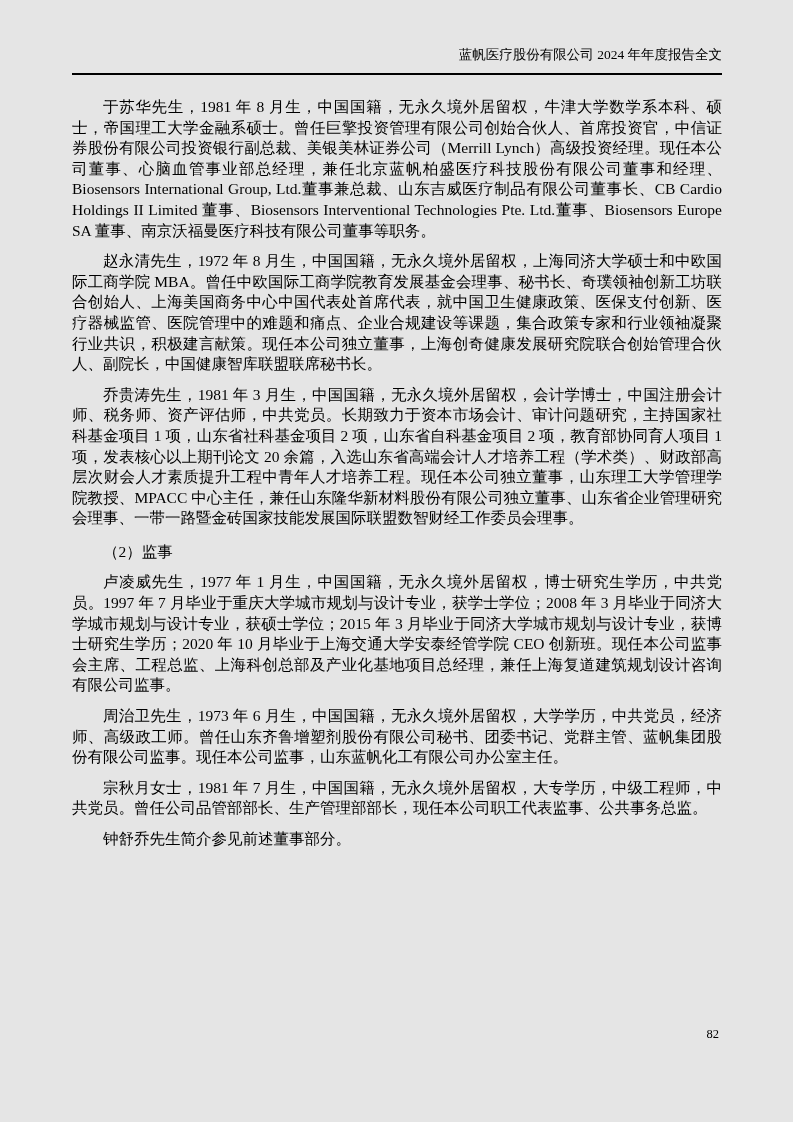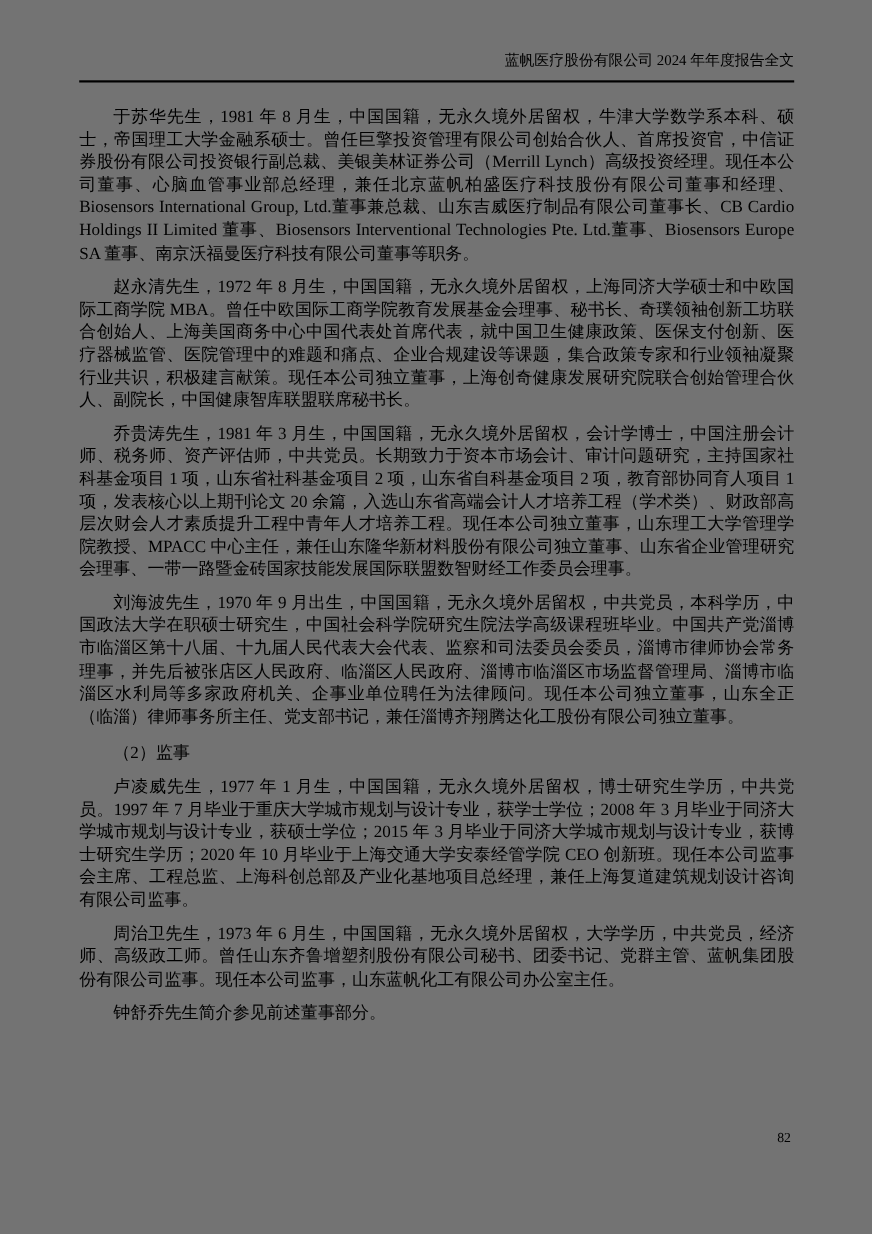--- a/index.html
+++ b/index.html
@@ -4,21 +4,21 @@
 <style>
   html, body {
     margin: 0;
     padding: 0;
     background: #ffffff;
   }
   .page {
     position: relative;
     width: 793px;
     height: 1122px;
-    background: #737373;
+    background: #e5e5e5;
     font-family: "Liberation Serif", "DejaVu Serif", serif;
     color: #000000;
     overflow: hidden;
   }
   .page-header-title {
     position: absolute;
     top: 46px;
     right: 71px;
     font-size: 13.5px;
     line-height: 18px;
@@ -71,28 +71,28 @@
   <div class="header-rule"></div>
 
   <div class="content">
 
     <p class="para">于苏华先生，1981 年 8 月生，中国国籍，无永久境外居留权，牛津大学数学系本科、硕士，帝国理工大学金融系硕士。曾任巨擎投资管理有限公司创始合伙人、首席投资官，中信证券股份有限公司投资银行副总裁、美银美林证券公司（Merrill Lynch）高级投资经理。现任本公司董事、心脑血管事业部总经理，兼任北京蓝帆柏盛医疗科技股份有限公司董事和经理、Biosensors International Group, Ltd.董事兼总裁、山东吉威医疗制品有限公司董事长、CB Cardio Holdings II Limited 董事、Biosensors Interventional Technologies Pte. Ltd.董事、Biosensors Europe SA 董事、南京沃福曼医疗科技有限公司董事等职务。</p>
 
     <p class="para">赵永清先生，1972 年 8 月生，中国国籍，无永久境外居留权，上海同济大学硕士和中欧国际工商学院 MBA。曾任中欧国际工商学院教育发展基金会理事、秘书长、奇璞领袖创新工坊联合创始人、上海美国商务中心中国代表处首席代表，就中国卫生健康政策、医保支付创新、医疗器械监管、医院管理中的难题和痛点、企业合规建设等课题，集合政策专家和行业领袖凝聚行业共识，积极建言献策。现任本公司独立董事，上海创奇健康发展研究院联合创始管理合伙人、副院长，中国健康智库联盟联席秘书长。</p>
 
     <p class="para">乔贵涛先生，1981 年 3 月生，中国国籍，无永久境外居留权，会计学博士，中国注册会计师、税务师、资产评估师，中共党员。长期致力于资本市场会计、审计问题研究，主持国家社科基金项目 1 项，山东省社科基金项目 2 项，山东省自科基金项目 2 项，教育部协同育人项目 1 项，发表核心以上期刊论文 20 余篇，入选山东省高端会计人才培养工程（学术类）、财政部高层次财会人才素质提升工程中青年人才培养工程。现任本公司独立董事，山东理工大学管理学院教授、MPACC 中心主任，兼任山东隆华新材料股份有限公司独立董事、山东省企业管理研究会理事、一带一路暨金砖国家技能发展国际联盟数智财经工作委员会理事。</p>
 
-    <p class="para">刘海波先生，1970 年 9 月出生，中国国籍，无永久境外居留权，中共党员，本科学历，中国政法大学在职硕士研究生，中国社会科学院研究生院法学高级课程班毕业。中国共产党淄博市临淄区第十八届、十九届人民代表大会代表、监察和司法委员会委员，淄博市律师协会常务理事，并先后被张店区人民政府、临淄区人民政府、淄博市临淄区市场监督管理局、淄博市临淄区水利局等多家政府机关、企事业单位聘任为法律顾问。现任本公司独立董事，山东全正（临淄）律师事务所主任、党支部书记，兼任淄博齐翔腾达化工股份有限公司独立董事。</p>
 
     <h3 class="heading">（2）监事</h3>
 
     <p class="para">卢凌威先生，1977 年 1 月生，中国国籍，无永久境外居留权，博士研究生学历，中共党员。1997 年 7 月毕业于重庆大学城市规划与设计专业，获学士学位；2008 年 3 月毕业于同济大学城市规划与设计专业，获硕士学位；2015 年 3 月毕业于同济大学城市规划与设计专业，获博士研究生学历；2020 年 10 月毕业于上海交通大学安泰经管学院 CEO 创新班。现任本公司监事会主席、工程总监、上海科创总部及产业化基地项目总经理，兼任上海复道建筑规划设计咨询有限公司监事。</p>
 
     <p class="para">周治卫先生，1973 年 6 月生，中国国籍，无永久境外居留权，大学学历，中共党员，经济师、高级政工师。曾任山东齐鲁增塑剂股份有限公司秘书、团委书记、党群主管、蓝帆集团股份有限公司监事。现任本公司监事，山东蓝帆化工有限公司办公室主任。</p>
 
+    <p class="para">宗秋月女士，1981 年 7 月生，中国国籍，无永久境外居留权，大专学历，中级工程师，中共党员。曾任公司品管部部长、生产管理部部长，现任本公司职工代表监事、公共事务总监。</p>
 
 
     <p class="para">钟舒乔先生简介参见前述董事部分。</p>
 
   </div>
 
   <div class="page-number">82</div>
 
 </div>
 

